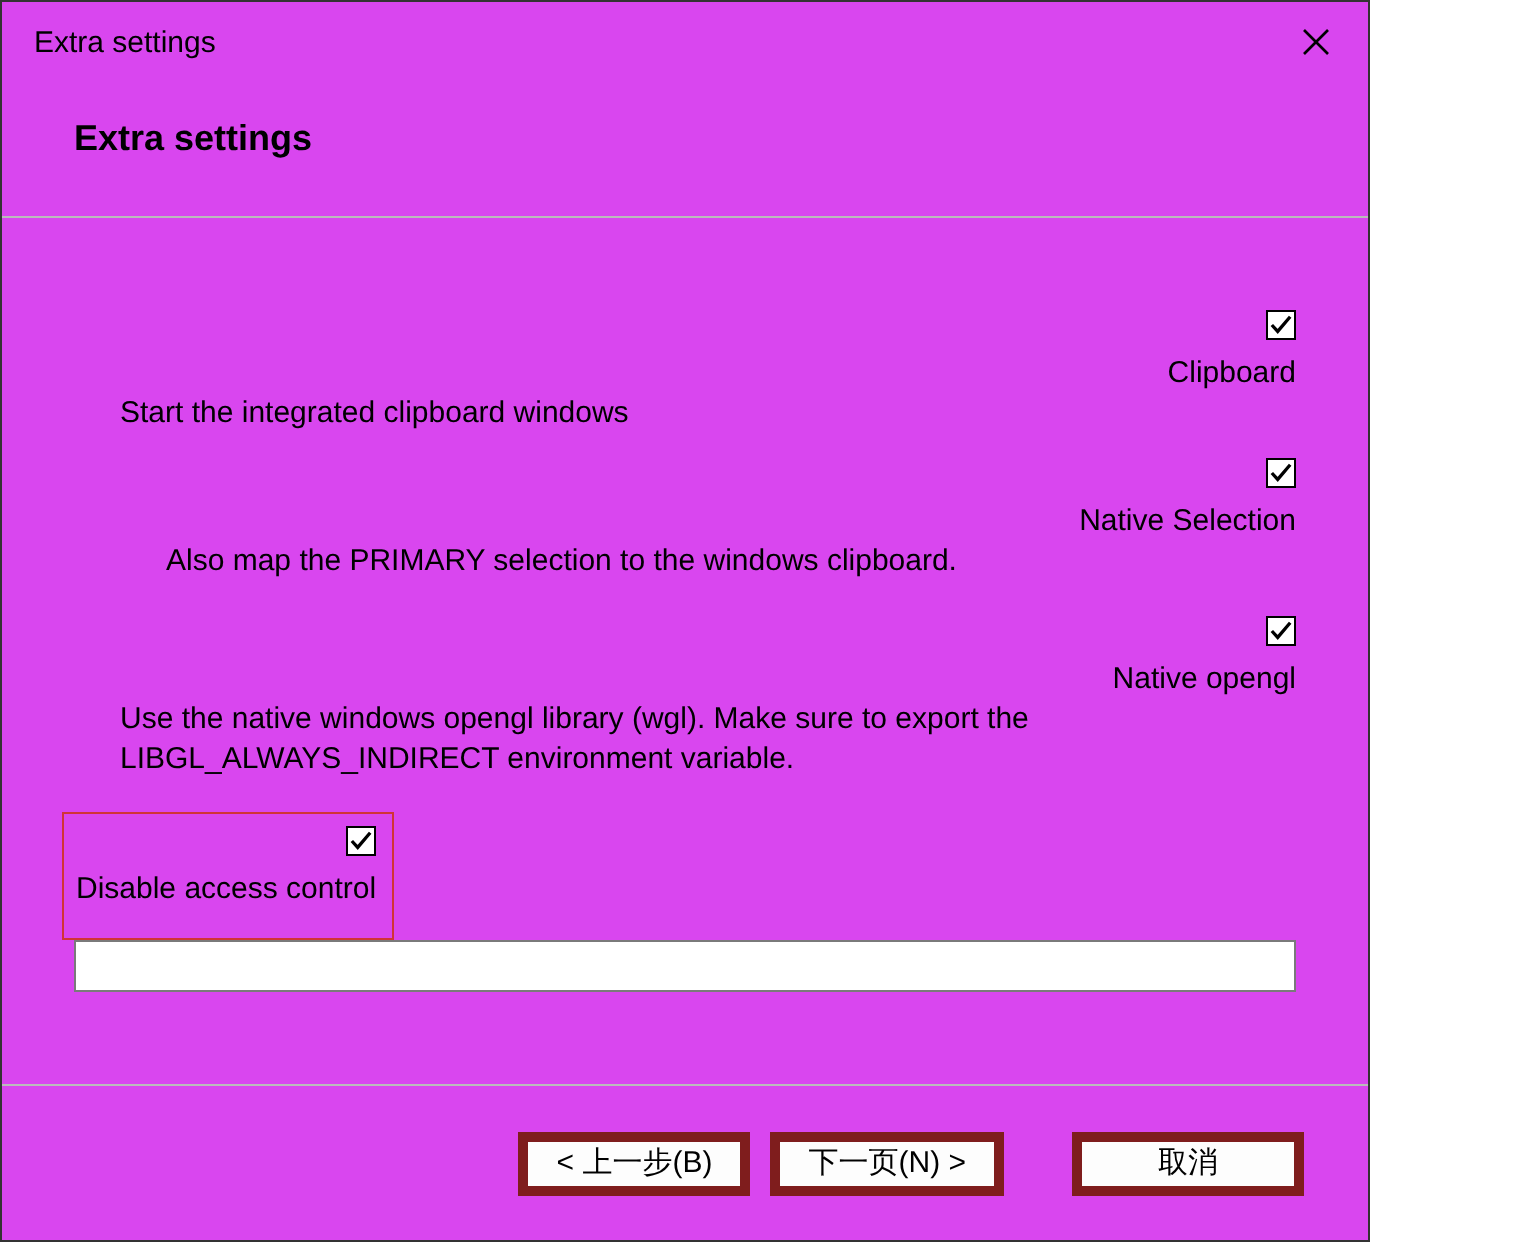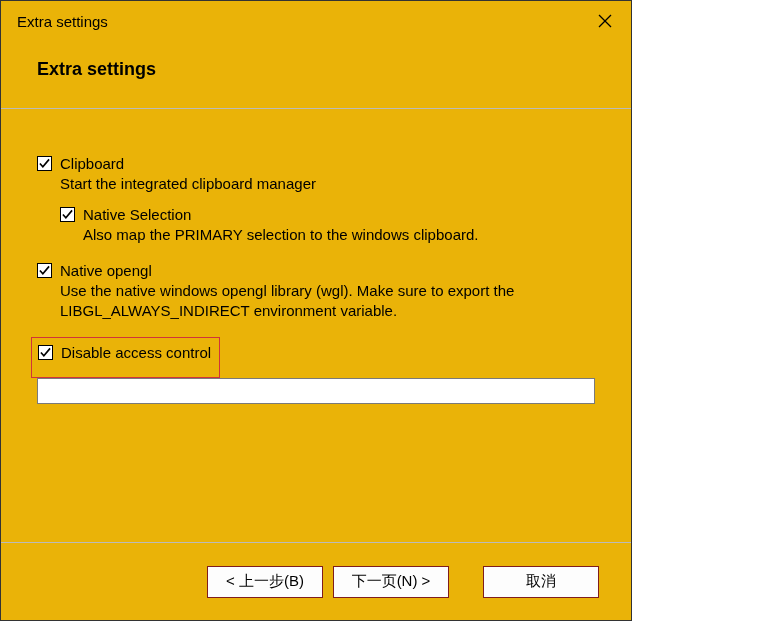--- a/index.html
+++ b/index.html
@@ -9,23 +9,23 @@
     }
     body {
       font-family: "Segoe UI", Tahoma, sans-serif;
       font-size: 13px;
       background: #fff;
       width: 765px;
       height: 621px;
       overflow: hidden;
     }
     .window {
-      width: 632px;
+      width: 685px;
       height: 621px;
-      background: #eab308;
+      background: #d946ef;
       border: 1px solid #333;
       display: flex;
       flex-direction: column;
     }
     .titlebar {
       height: 40px;
       display: flex;
       align-items: center;
       justify-content: space-between;
       padding: 0 14px 0 16px;
@@ -58,23 +58,24 @@
     .content {
       flex: 1;
       padding: 46px 36px 0 36px;
       position: relative;
     }
     .option {
       margin-bottom: 16px;
     }
     .option-row {
       display: flex;
-      align-items: center;
+      align-items: flex-end;
       gap: 8px;
       margin-bottom: 2px;
+      flex-direction: column;
     }
     .checkbox {
       width: 15px;
       height: 15px;
       border: 1px solid #000;
       background: #fff;
       display: inline-flex;
       align-items: center;
       justify-content: center;
       flex-shrink: 0;
@@ -124,21 +125,21 @@
       border-top: 1px solid #bbb;
       display: flex;
       align-items: center;
       justify-content: flex-end;
       padding-right: 32px;
       gap: 10px;
     }
     .btn {
       min-width: 116px;
       height: 32px;
-      border: 1px solid #7f1d1d;
+      border: 5px solid #7f1d1d;
       background: #fdfdfd;
       font-size: 15px;
       font-family: inherit;
       padding: 0 14px;
       cursor: default;
       display: inline-flex;
       align-items: center;
       justify-content: center;
     }
     .btn.cancel {
@@ -168,21 +169,21 @@
 
     <div class="option">
       <div class="option-row">
         <span class="checkbox">
           <svg viewBox="0 0 12 12">
               <polyline points="1,6 4.2,9.5 11,1.5" fill="none" stroke="#000" stroke-width="1.8"></polyline>
             </svg>
         </span>
         <span class="option-label">Clipboard</span>
       </div>
-      <div class="option-desc">Start the integrated clipboard manager</div>
+      <div class="option-desc">Start the integrated clipboard windows</div>
 
       <div class="sub-option">
         <div class="option-row">
           <span class="checkbox">
             <svg viewBox="0 0 12 12">
                 <polyline points="1,6 4.2,9.5 11,1.5" fill="none" stroke="#000" stroke-width="1.8"></polyline>
               </svg>
           </span>
           <span class="option-label">Native Selection</span>
         </div>

